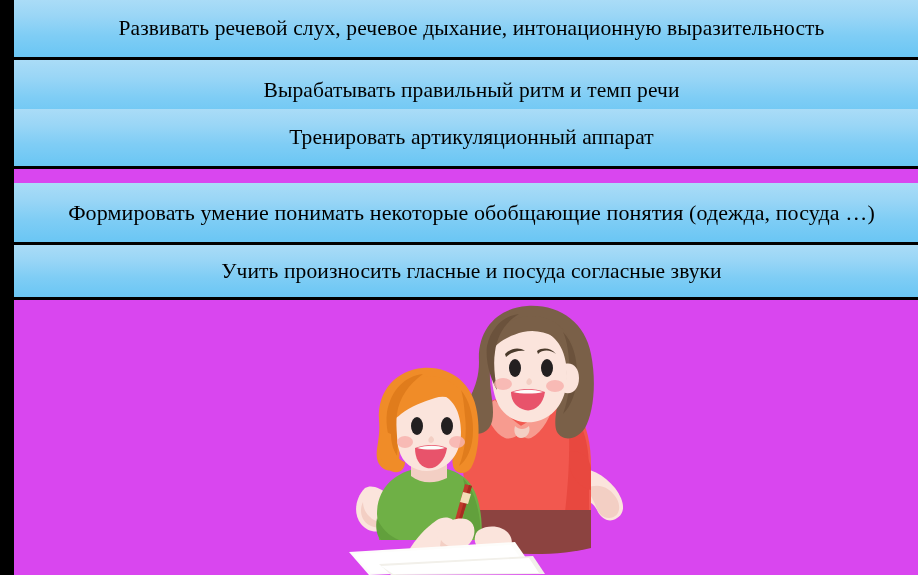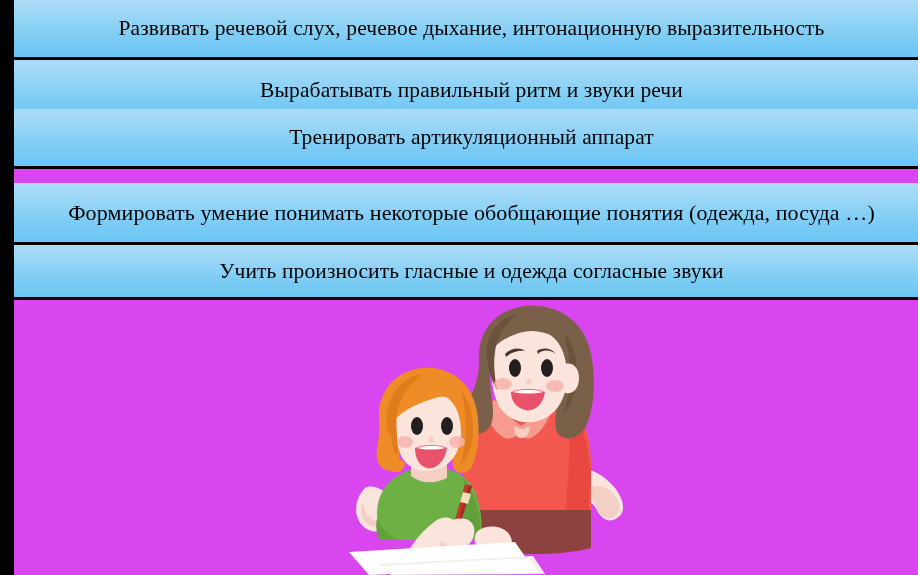--- a/index.html
+++ b/index.html
@@ -63,33 +63,33 @@
 
 <div id="slide">
 
   <div id="banner-stack">
 
     <div class="banner" id="banner-0">
       <span class="banner-text">Развивать речевой слух, речевое дыхание, интонационную выразительность</span>
     </div>
 
     <div class="banner" id="banner-1">
-      <span class="banner-text">Вырабатывать правильный ритм и звуки речи</span>
+      <span class="banner-text">Вырабатывать правильный ритм и темп речи</span>
     </div>
 
     <div class="banner" id="banner-2">
       <span class="banner-text">Тренировать артикуляционный аппарат</span>
     </div>
 
     <div class="banner" id="banner-3">
       <span class="banner-text">Формировать умение понимать некоторые обобщающие понятия (одежда, посуда …)</span>
     </div>
 
     <div class="banner" id="banner-4">
-      <span class="banner-text">Учить произносить гласные и одежда согласные звуки</span>
+      <span class="banner-text">Учить произносить гласные и посуда согласные звуки</span>
     </div>
 
   </div>
 
   <div id="illustration">
     <svg width="315" height="273" viewBox="0 0 315 273" xmlns="http://www.w3.org/2000/svg">
       <defs>
         <clipPath id="clipAll">
             <rect x="0" y="0" width="315" height="273"></rect>
           </clipPath>

